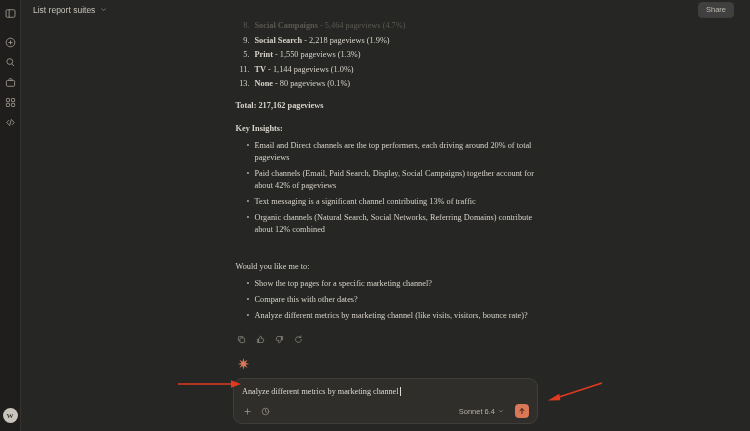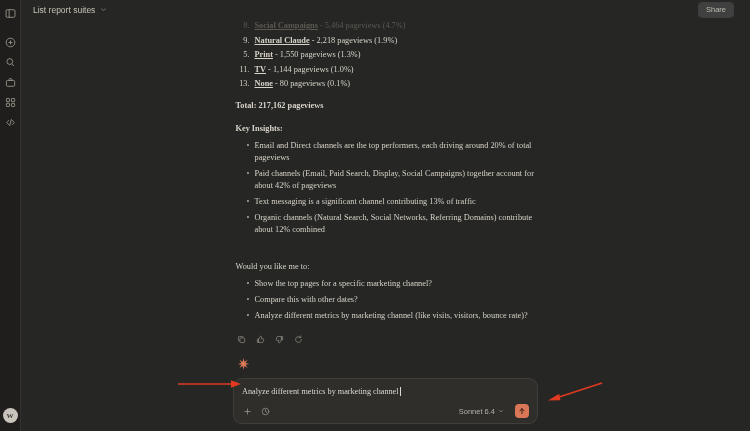--- a/index.html
+++ b/index.html
@@ -69,21 +69,21 @@
     font-size: 8.3px; line-height: 12.6px;
   }
   ol.rank { list-style: none; counter-reset: none; }
   ol.rank li {
     display: flex; gap: 5px; padding: 1px 0;
   }
   ol.rank li .num {
     width: 14px; text-align: right; color: #d6d2c9; flex: 0 0 14px;
   }
   ol.rank li.faded, ol.rank li.faded .num { color: #5b5952; }
-  .chan { font-weight: 700; text-decoration: underline; }
+  .chan { font-weight: 700; }
   .total { font-weight: 700; margin-top: 8px; }
   .h-ins { font-weight: 700; margin-top: 10px; margin-bottom: 3px; }
   ul.bul { list-style: none; padding-left: 11px; }
   ul.bul li { position: relative; padding: 1.5px 0 1.5px 8px; }
   ul.bul li::before {
     content: "•"; position: absolute; left: 0; top: 1.5px; color: #a8a39a;
   }
   .ask { margin-top: 23px; margin-bottom: 3px; }
 
   .actions { display: flex; gap: 8px; margin-top: 10px; color: #8d8981; }
@@ -226,21 +226,21 @@
     <div class="convo">
       <div class="msg">
 
         <ol class="rank">
           <li class="faded">
             <span class="num">8.</span>
             <span><b class="chan">Social Campaigns</b><span> - 5,464 pageviews (4.7%)</span></span>
           </li>
           <li>
             <span class="num">9.</span>
-            <span><b class="chan">Natural Claude</b><span> - 2,218 pageviews (1.9%)</span></span>
+            <span><b class="chan">Social Search</b><span> - 2,218 pageviews (1.9%)</span></span>
           </li>
           <li>
             <span class="num">5.</span>
             <span><b class="chan">Print</b><span> - 1,550 pageviews (1.3%)</span></span>
           </li>
           <li>
             <span class="num">11.</span>
             <span><b class="chan">TV</b><span> - 1,144 pageviews (1.0%)</span></span>
           </li>
           <li>

